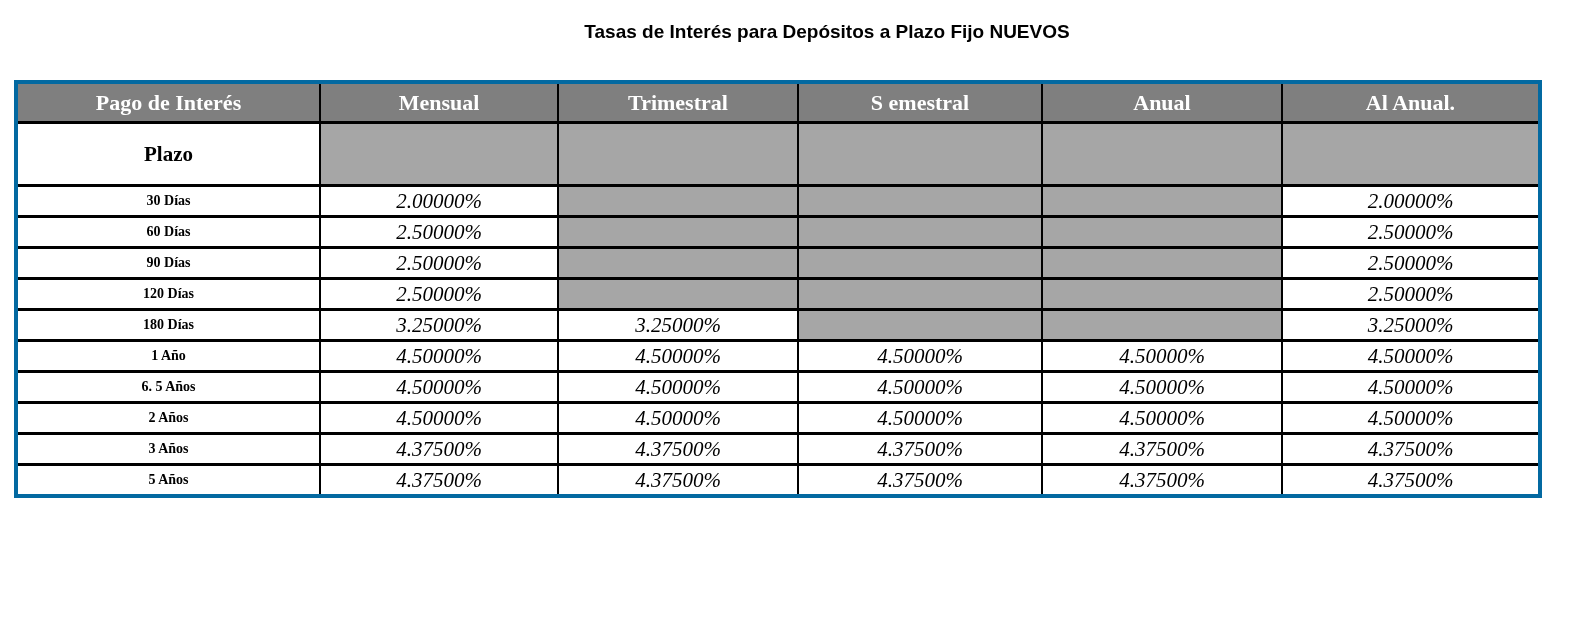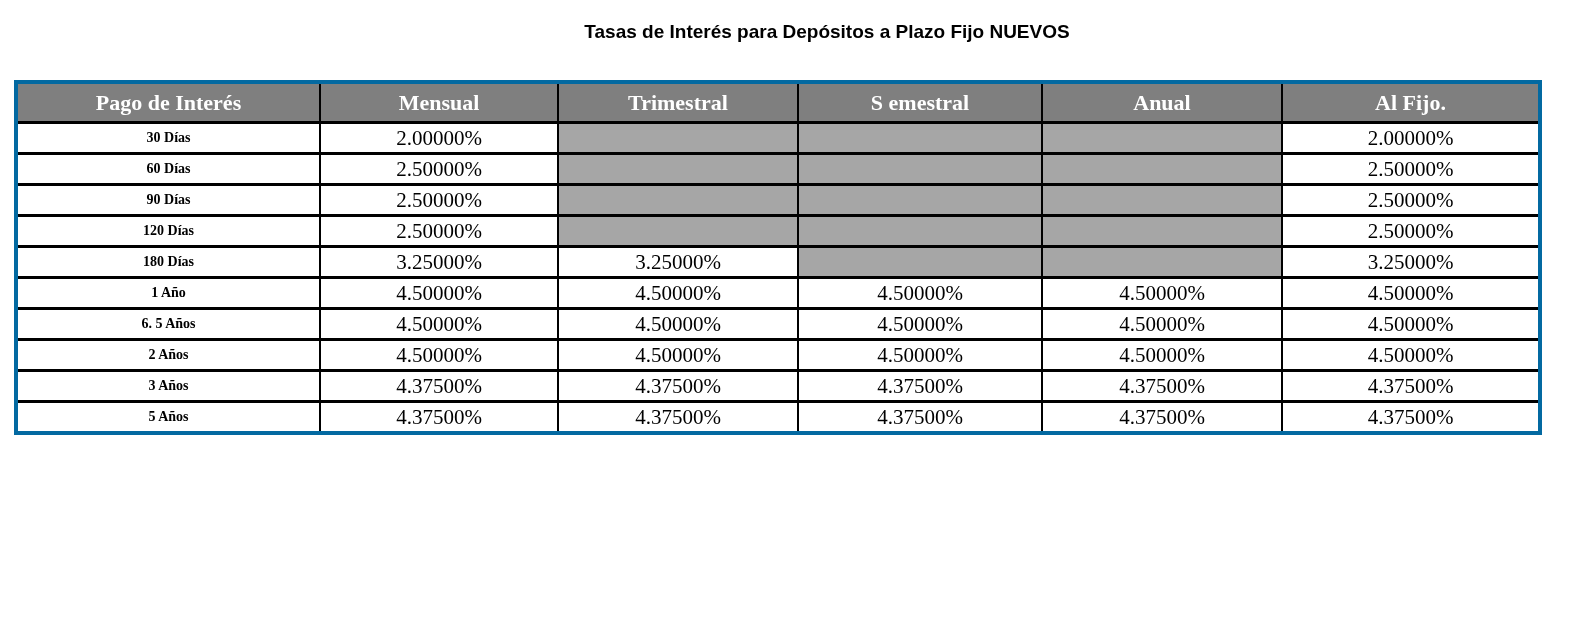--- a/index.html
+++ b/index.html
@@ -73,20 +73,21 @@
   }
   td.row-label {
     font-weight: bold;
     font-size: 14px;
     background: #ffffff;
   }
   td.value {
     font-weight: normal;
     font-size: 21px;
     background: #ffffff;
+    font-style: italic;
   }
 </style>
 </head>
 <body>
 
 <div class="page">
   <div class="title">Tasas de Interés para Depósitos a Plazo Fijo NUEVOS</div>
 
   <table class="rates">
     <colgroup>
@@ -97,24 +98,32 @@
       <col style="width:240px">
       <col style="width:258px">
     </colgroup>
     <thead>
       <tr id="header-row">
           <th class="colhead">Pago de Interés</th>
           <th class="colhead">Mensual</th>
           <th class="colhead">Trimestral</th>
           <th class="colhead">S emestral</th>
           <th class="colhead">Anual</th>
-          <th class="colhead">Al Fijo.</th>
+          <th class="colhead">Al Anual.</th>
         </tr>
     </thead>
     <tbody id="table-body">
+        <tr class="plazo-row">
+          <td class="plazo-label">Plazo</td>
+          <td class="gray"></td>
+          <td class="gray"></td>
+          <td class="gray"></td>
+          <td class="gray"></td>
+          <td class="gray"></td>
+        </tr>
         <tr class="data-row">
           <td class="row-label">30 Días</td>
           <td class="value">2.00000%</td>
           <td class="gray"></td>
           <td class="gray"></td>
           <td class="gray"></td>
           <td class="value">2.00000%</td>
         </tr>
         <tr class="data-row">
           <td class="row-label">60 Días</td>

